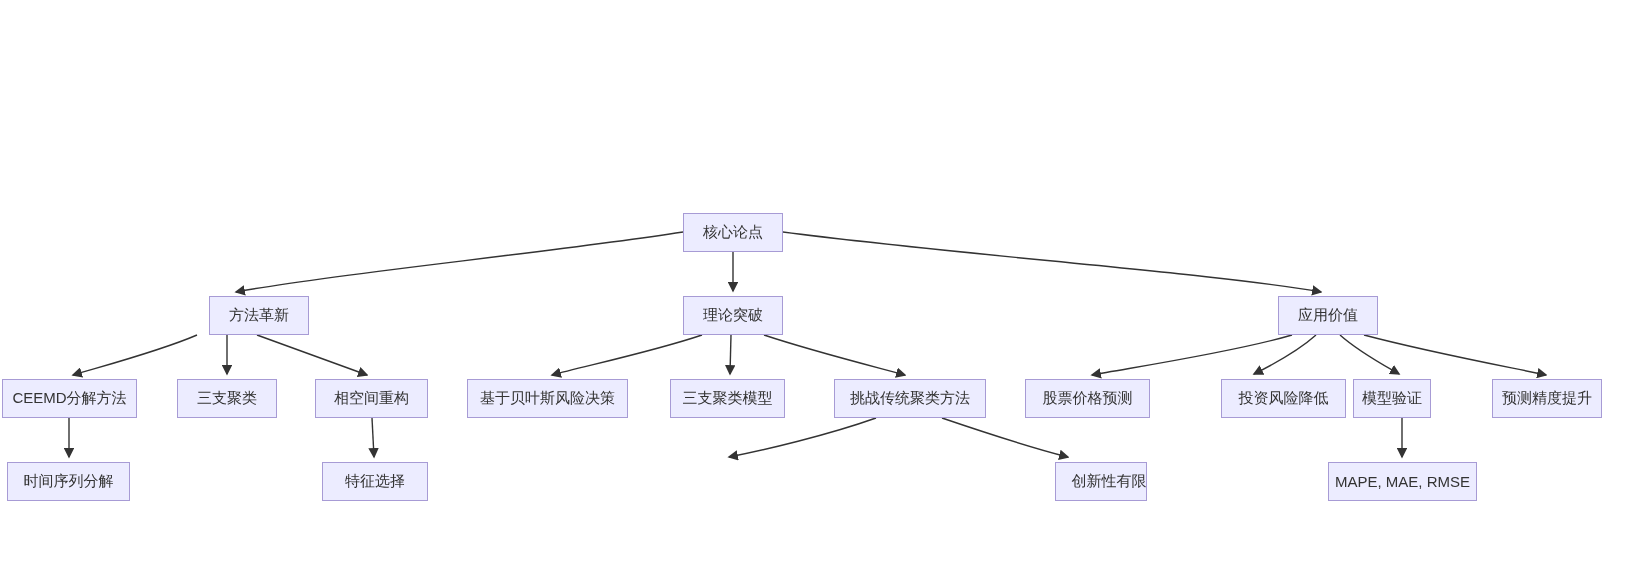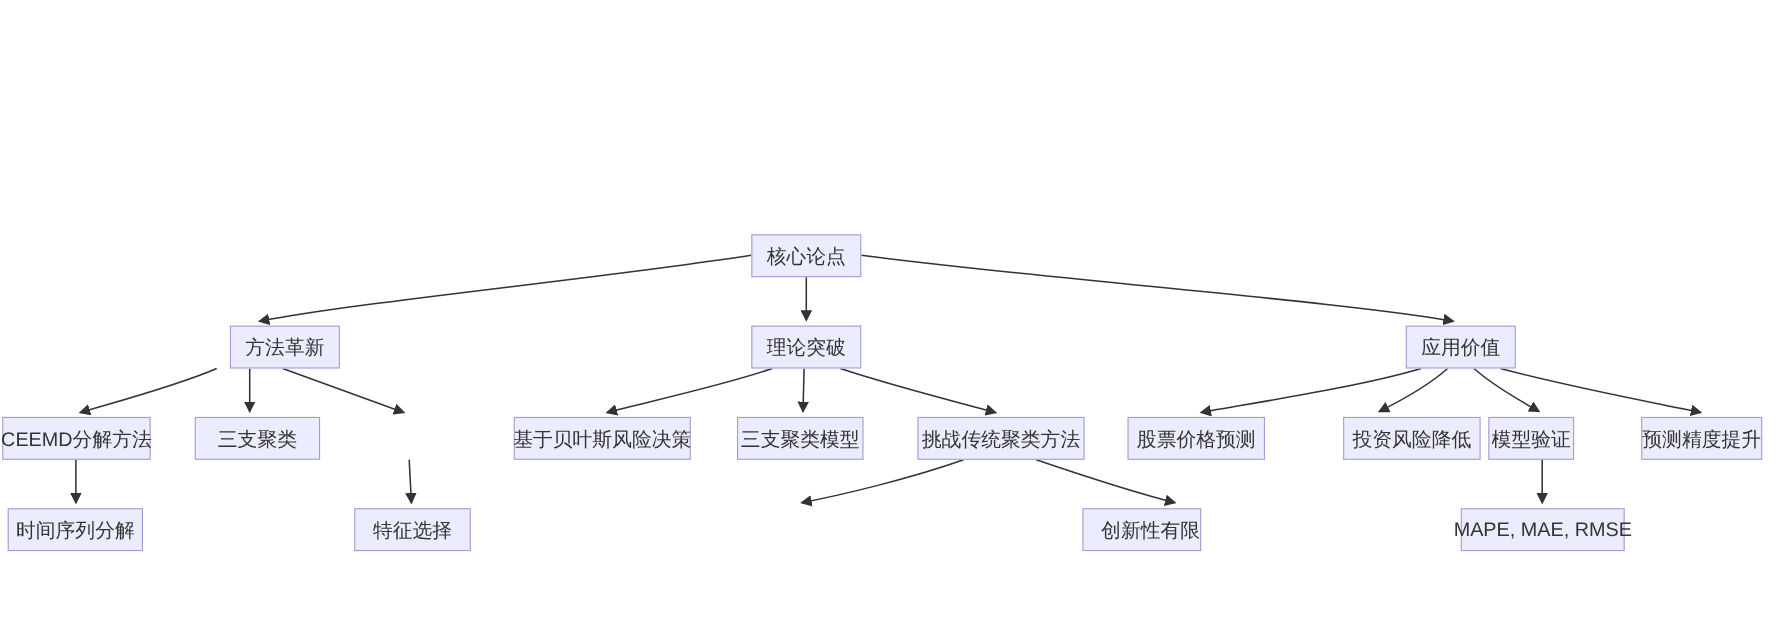--- a/index.html
+++ b/index.html
@@ -24,21 +24,21 @@
   .node {
     position: absolute;
     height: 39px;
     box-sizing: border-box;
     display: flex;
     align-items: center;
     justify-content: center;
     background: #ECECFF;
     border: 1.4px solid #a79bd5;
     color: #333333;
-    font-size: 18px;
+    font-size: 15px;
     white-space: nowrap;
     text-align: center;
   }
 </style>
 </head>
 <body>
 
 <div id="canvas">
 
   <svg id="edge-layer" viewBox="0 0 1628 576" xmlns="http://www.w3.org/2000/svg">
@@ -69,27 +69,28 @@
     </g>
   </svg>
 
   <div class="node" style="left:683px; top:213px; width:100px;">核心论点</div>
 
   <div class="node" style="left:177px; top:296px; width:100px;margin-left:32px;">方法革新</div>
   <div class="node" style="left:683px; top:296px; width:100px;">理论突破</div>
   <div class="node" style="left:1278px; top:296px; width:100px;">应用价值</div>
 
   <div class="node" style="left:2px; top:379px; width:135px;">CEEMD分解方法</div>
-  <div class="node" style="left:177px; top:379px; width:114px;">三支聚类</div>
+  <div class="node" style="left:177px; top:379px; width:100px;">三支聚类</div>
+  <div class="node" style="left:315px; top:379px; width:113px;">相空间重构</div>
   <div class="node" style="left:670px; top:379px; width:115px;">三支聚类模型</div>
   <div class="node" style="left:467px; top:379px; width:161px;">基于贝叶斯风险决策</div>
   <div class="node" style="left:834px; top:379px; width:152px;">挑战传统聚类方法</div>
   <div class="node" style="left:1025px; top:379px; width:125px;">股票价格预测</div>
   <div class="node" style="left:1189px; top:379px; width:125px;margin-left:32px;">投资风险降低</div>
   <div class="node" style="left:1353px; top:379px; width:78px;">模型验证</div>
   <div class="node" style="left:1492px; top:379px; width:110px;">预测精度提升</div>
 
   <div class="node" style="left:7px; top:462px; width:123px;">时间序列分解</div>
   <div class="node" style="left:322px; top:462px; width:106px;">特征选择</div>
-  <div class="node" style="left:984px; top:462px; width:108px;padding-left:16px;">创新性有限</div>
+  <div class="node" style="left:1055px; top:462px; width:92px;padding-left:16px;">创新性有限</div>
   <div class="node" style="left:1328px; top:462px; width:149px;">MAPE, MAE, RMSE</div>
 
 </div>
 
 </body></html>

